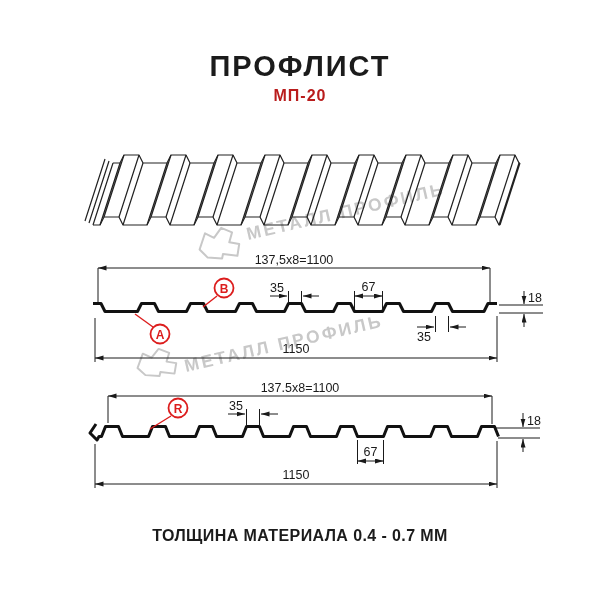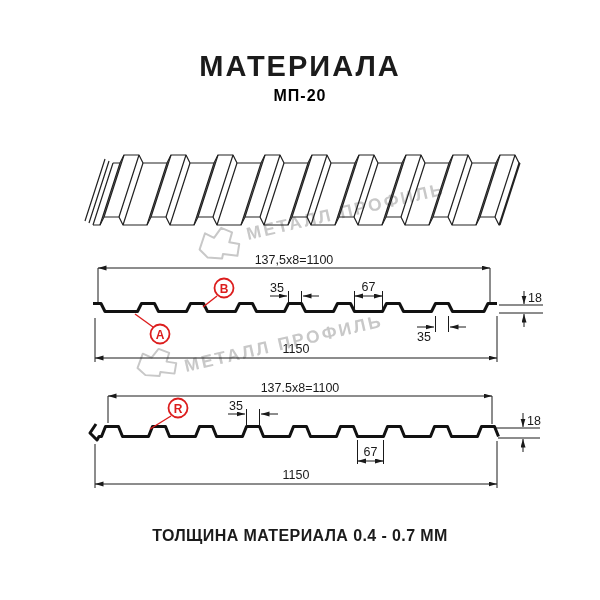--- a/index.html
+++ b/index.html
@@ -1,39 +1,39 @@
 <!DOCTYPE html>
 <html><head>
 <meta charset="utf-8">
 <style>
   html,body{margin:0;padding:0;background:#fff;}
   #stage{position:relative;width:600px;height:600px;background:#ffffff;overflow:hidden;
          font-family:"Liberation Sans",sans-serif;}
   .title{position:absolute;left:0;top:50px;width:600px;text-align:center;
          font-size:29px;font-weight:800;letter-spacing:2px;color:#1b1b1b;}
   .subtitle{position:absolute;left:0;top:87px;width:600px;text-align:center;
-         font-size:16px;font-weight:700;letter-spacing:1px;color:#000000;}
+         font-size:16px;font-weight:700;letter-spacing:1px;color:#b91c1c;}
   .footer{position:absolute;left:0;top:527px;width:600px;text-align:center;
          font-size:16px;font-weight:700;letter-spacing:.4px;color:#1b1b1b;}
   svg{position:absolute;left:0;top:0;}
   svg text{font-family:"Liberation Sans",sans-serif;}
   .dim{font-size:12.5px;fill:#1a1a1a;}
   .dimline{stroke:#1a1a1a;stroke-width:1;fill:none;}
   .thin{stroke:#1a1a1a;stroke-width:1;fill:none;}
   .profile{stroke:#111;stroke-width:3;fill:none;stroke-linejoin:round;}
   .p3d{stroke:#222;stroke-width:1.2;fill:none;stroke-linejoin:round;}
   .lbl{font-size:12px;font-weight:bold;text-anchor:middle;}
   .wmtext{font-size:17.5px;font-weight:bold;letter-spacing:2.5px;}
 </style>
 </head>
 <body>
 
 <div id="stage">
 
-  <div class="title">МАТЕРИАЛА</div>
+  <div class="title">ПРОФЛИСТ</div>
   <div class="subtitle">МП-20</div>
 
   <svg width="600" height="600" viewBox="0 0 600 600">
     <defs>
       <marker id="ae" orient="auto" markerUnits="userSpaceOnUse" markerWidth="10" markerHeight="7" refX="8.5" refY="2.5">
         <path d="M0,0L8.5,2.5L0,5Z" fill="#1a1a1a"></path>
       </marker>
       <marker id="as" orient="auto-start-reverse" markerUnits="userSpaceOnUse" markerWidth="10" markerHeight="7" refX="8.5" refY="2.5">
         <path d="M0,0L8.5,2.5L0,5Z" fill="#1a1a1a"></path>
       </marker>

